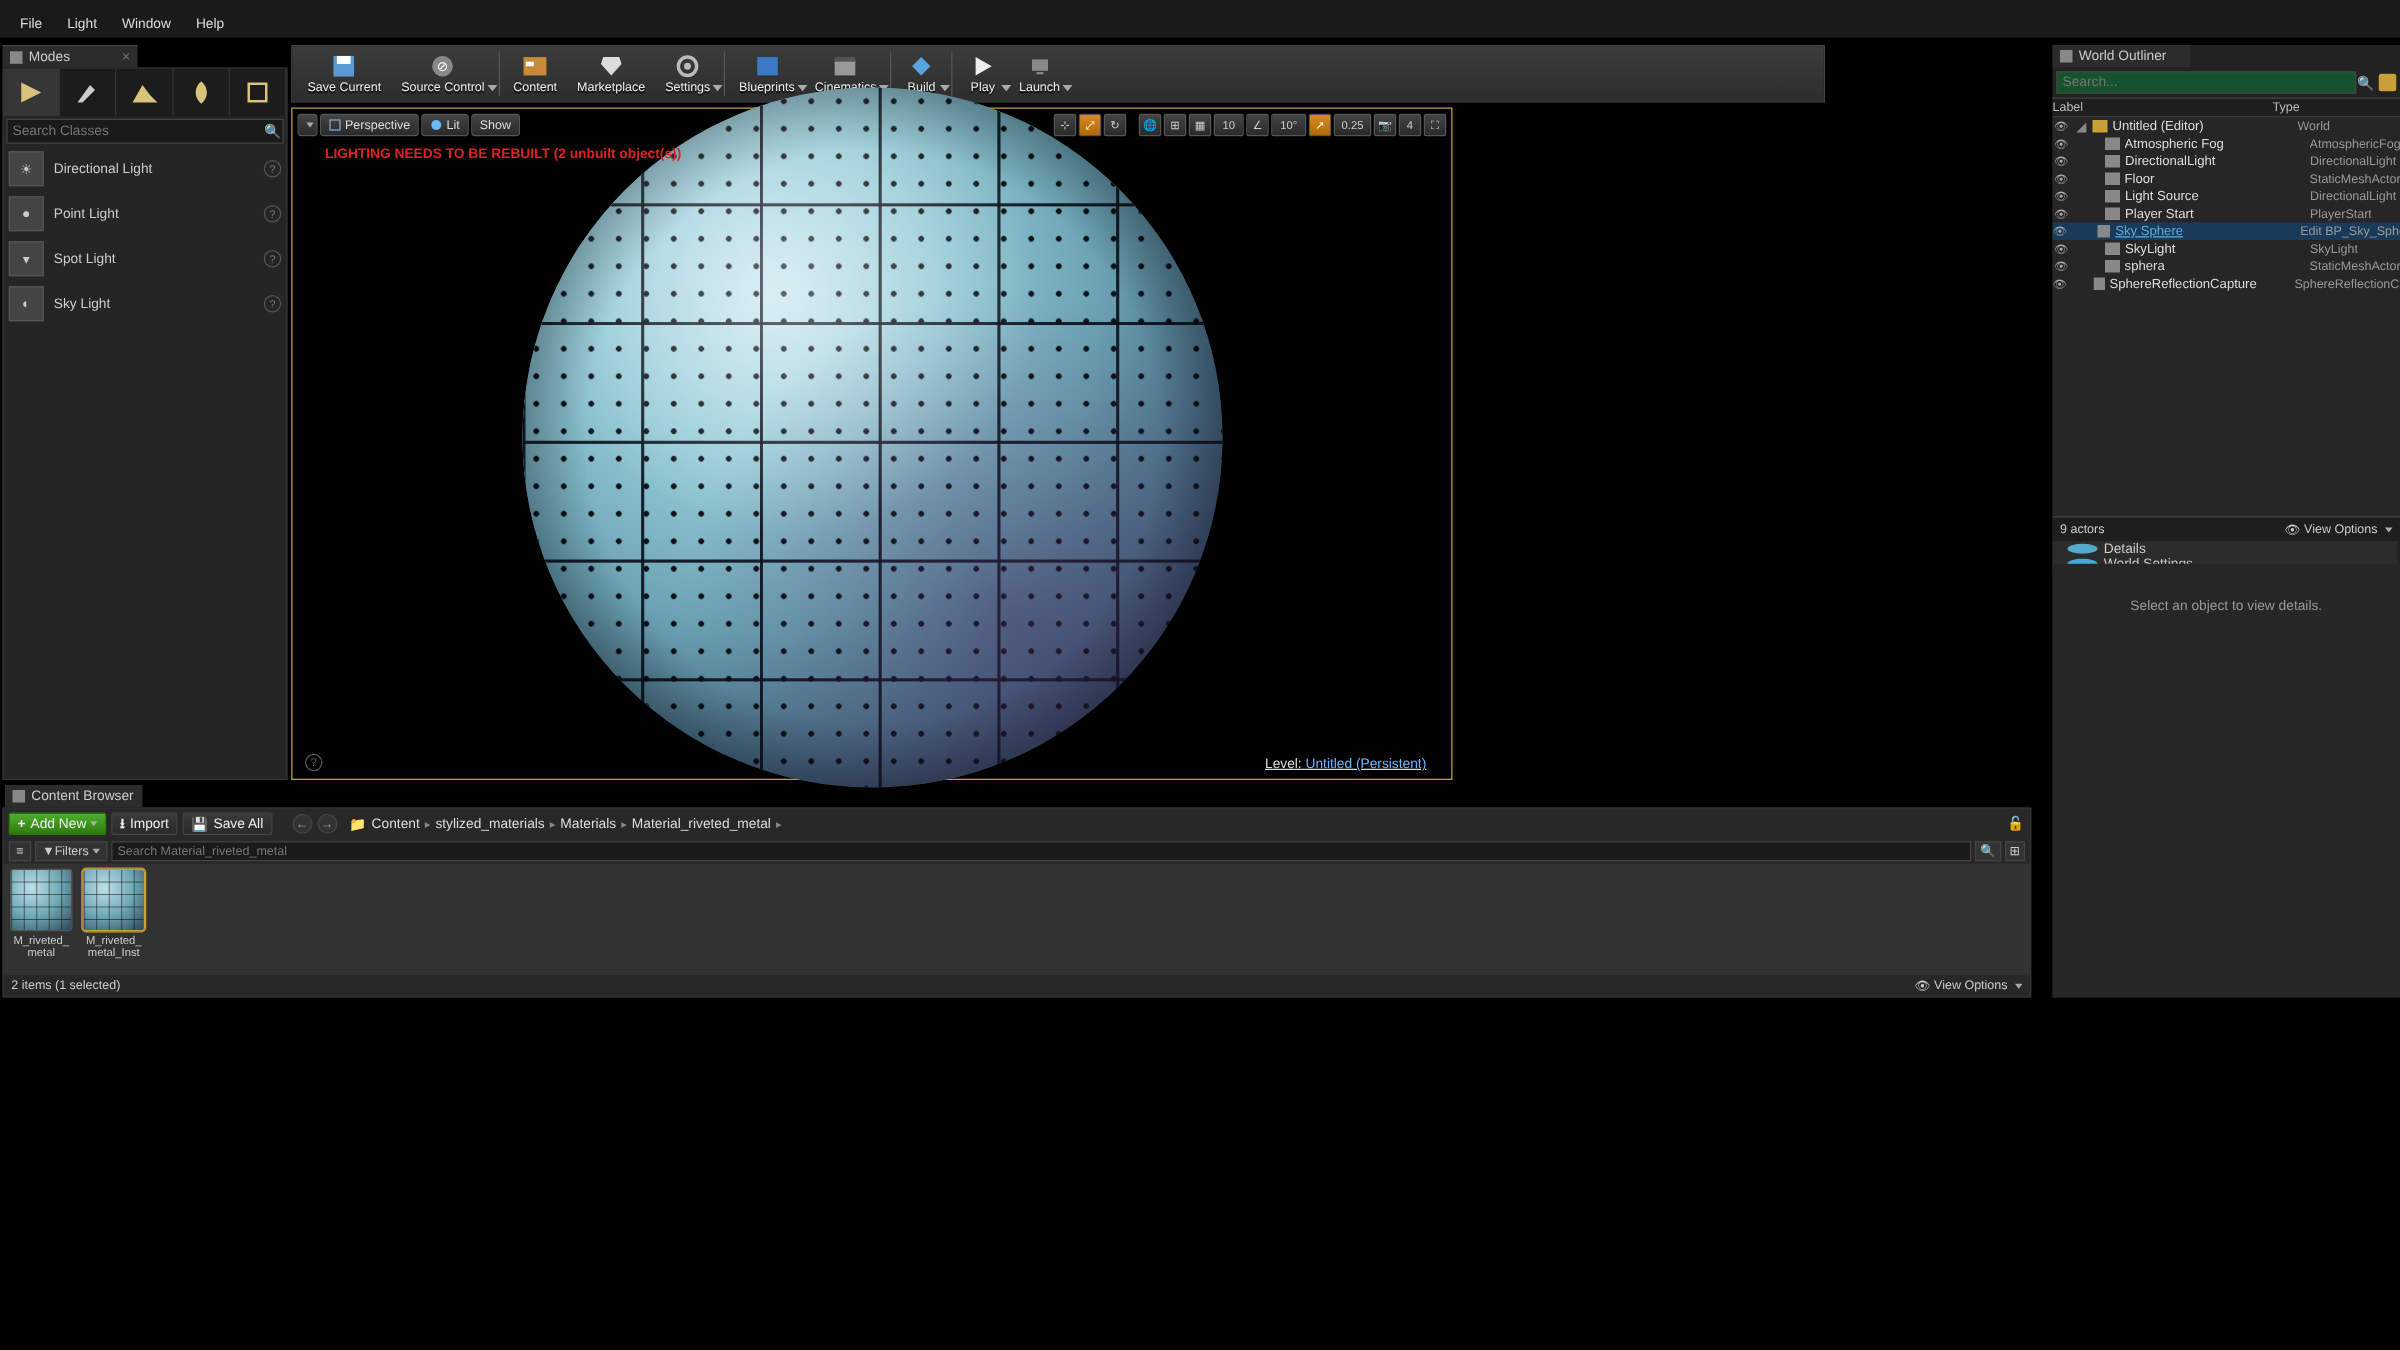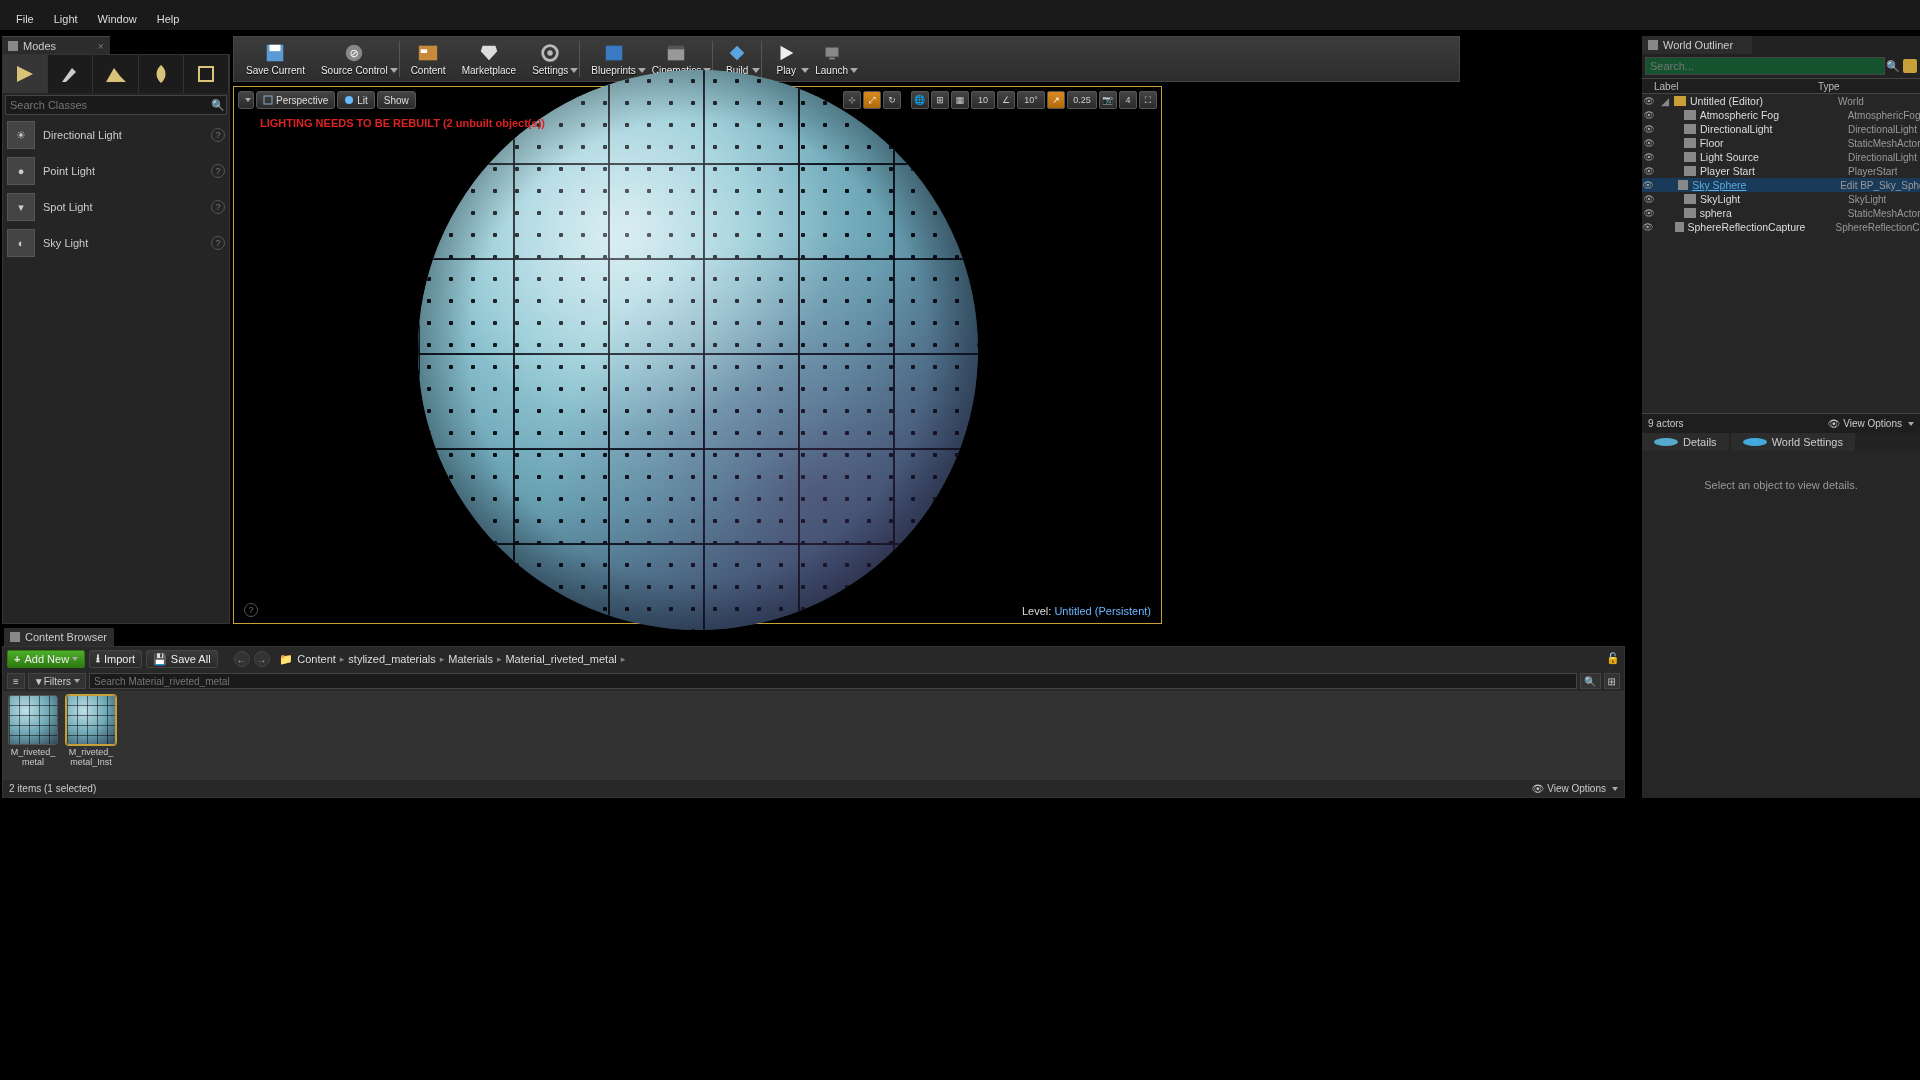--- a/index.html
+++ b/index.html
@@ -40,21 +40,21 @@
 
 
 .viewport { position:absolute; top:86px; left:233px; width:929px; height:538px; background:#000; border:1px solid #c9a038; }
 .vp-toolbar { position:absolute; top:4px; left:4px; display:flex; gap:2px; }
 .vp-pill { height:18px; background:linear-gradient(#444,#2a2a2a); border:1px solid #555; border-radius:3px; display:flex; align-items:center; padding:0 6px; font-size:10px; color:#ddd; }
 .vp-pill svg { margin-right:3px; }
 .vp-right { position:absolute; top:4px; right:4px; display:flex; gap:2px; align-items:center; }
 .vp-sq { width:18px; height:18px; background:linear-gradient(#444,#2a2a2a); border:1px solid #555; border-radius:2px; display:flex; align-items:center; justify-content:center; font-size:9px; color:#ccc; }
 .vp-sq.on { background:linear-gradient(#d98a1f,#b16a0a); color:#fff; }
 .vp-warning { position:absolute; top:30px; left:26px; color:#d22; font-size:11px; font-weight:bold; }
-.vp-level { position:absolute; bottom:6px; right:10px; font-size:11px; color:#ddd; }
+.vp-level { position:absolute; bottom:6px; right:20px; font-size:11px; color:#ddd;text-decoration:underline; }
 .vp-level b { color:#6bb7ff; font-weight:normal; }
 .vp-help { position:absolute; bottom:6px; left:10px; width:14px;height:14px; border:1px solid #555; border-radius:50%; font-size:9px; text-align:center; color:#666; line-height:12px; }
 
 
 .sphere-wrap { position:absolute; top:0; left:0; right:0; bottom:0; display:flex; align-items:center; justify-content:center; }
 .sphere { width:560px; height:560px; border-radius:50%; position:relative; overflow:hidden; background:radial-gradient(circle at 35% 30%, #c8e6ee 0%, #98cdd8 25%, #6aa2b3 50%, #3c5a75 75%, #1a1f2e 100%); margin-top:-10px; }
 .sphere::before { content:""; position:absolute; inset:0;
   background-image:
     linear-gradient(90deg, rgba(10,15,25,.9) 2px, transparent 2px),
     linear-gradient(0deg, rgba(10,15,25,.9) 2px, transparent 2px),
@@ -70,35 +70,35 @@
 
 
 .right-col { position:absolute; top:36px; right:0; width:278px; bottom:282px; background:#222; display:flex; flex-direction:column; }
 .outliner-tab { height:18px; background:#2c2c2c; display:flex; align-items:center; padding-left:6px; width:110px; }
 .outliner-tab .ico { width:10px;height:10px; background:#888; margin-right:5px;}
 .outliner-search { display:flex; align-items:center; margin:3px; }
 .outliner-search input { flex:1; background:#14532d; border:1px solid #444; padding:2px 4px; color:#999; font-size:11px; outline:none; height:18px; }
 .outliner-search .mag { width:16px; text-align:center; }
 .outliner-search .ext { width:14px; height:14px; background:#c9a038; margin-left:2px; border-radius:2px; }
 .out-header { display:flex; background:#1e1e1e; border-top:1px solid #444; border-bottom:1px solid #444; height:16px; align-items:center; font-size:10px; color:#bbb; }
-.out-header div:first-child { width:176px; padding-left:12px; }
+.out-header div:first-child { width:176px; }
 .out-rows { flex:1; overflow:hidden; background:#262626; }
 .out-row { display:flex; align-items:center; height:14px; font-size:10.5px; }
 .out-row .eye { width:14px; text-align:center; color:#aaa; font-size:9px; }
 .out-row .tree { width:18px; text-align:center; color:#888; }
 .out-row .oi { width:12px; height:10px; margin-right:4px; }
 .out-row .lbl { flex:0 0 148px; overflow:hidden; white-space:nowrap; color:#ddd; }
 .out-row .typ { color:#999; font-size:10px; overflow:hidden; white-space:nowrap; }
 .out-row.sel { background:#1a3a5a; }
 .out-row .lbl.link { color:#5aade0; text-decoration:underline; }
 .out-footer { height:20px; background:#1e1e1e; display:flex; align-items:center; padding:0 6px; font-size:10px; border-top:1px solid #444;justify-content:center;}
 .out-footer .vo { margin-left:auto; display:flex; align-items:center; gap:3px; }
 
 
-.details-tabs { display:flex; height:18px; }
+.details-tabs { display:flex; height:18px;flex-direction:column; }
 .details-tabs div { background:#2c2c2c; padding:0 12px; display:flex; align-items:center; margin-right:2px; font-size:11px; }
 .details-tabs div .dot { width:8px;height:8px; border-radius:50%; background:#5ac; margin-right:5px;}
 .details-body { flex:1; background:#262626; display:flex; align-items:flex-start; justify-content:center; padding-top:28px; color:#999; font-size:11px; }
 
 
 .cb-tab { position:absolute; left:4px; top:628px; height:18px; width:110px; background:#2c2c2c; display:flex; align-items:center; padding-left:6px; font-size:11px;}
 .cb-tab .ico{width:10px;height:10px;background:#888;margin-right:5px;}
 .content-browser { position:absolute; left:2px; right:295px; bottom:282px; top:646px; background:#282828; border:1px solid #333; display:flex; flex-direction:column; }
 .cb-toolbar { height:24px; display:flex; align-items:center; padding:0 4px; gap:4px; background:#282828; }
 .cb-btn { height:18px; display:flex; align-items:center; padding:0 6px; border-radius:2px; font-size:11px; color:#eee; background:linear-gradient(#3a3a3a,#2a2a2a); border:1px solid #444;}

